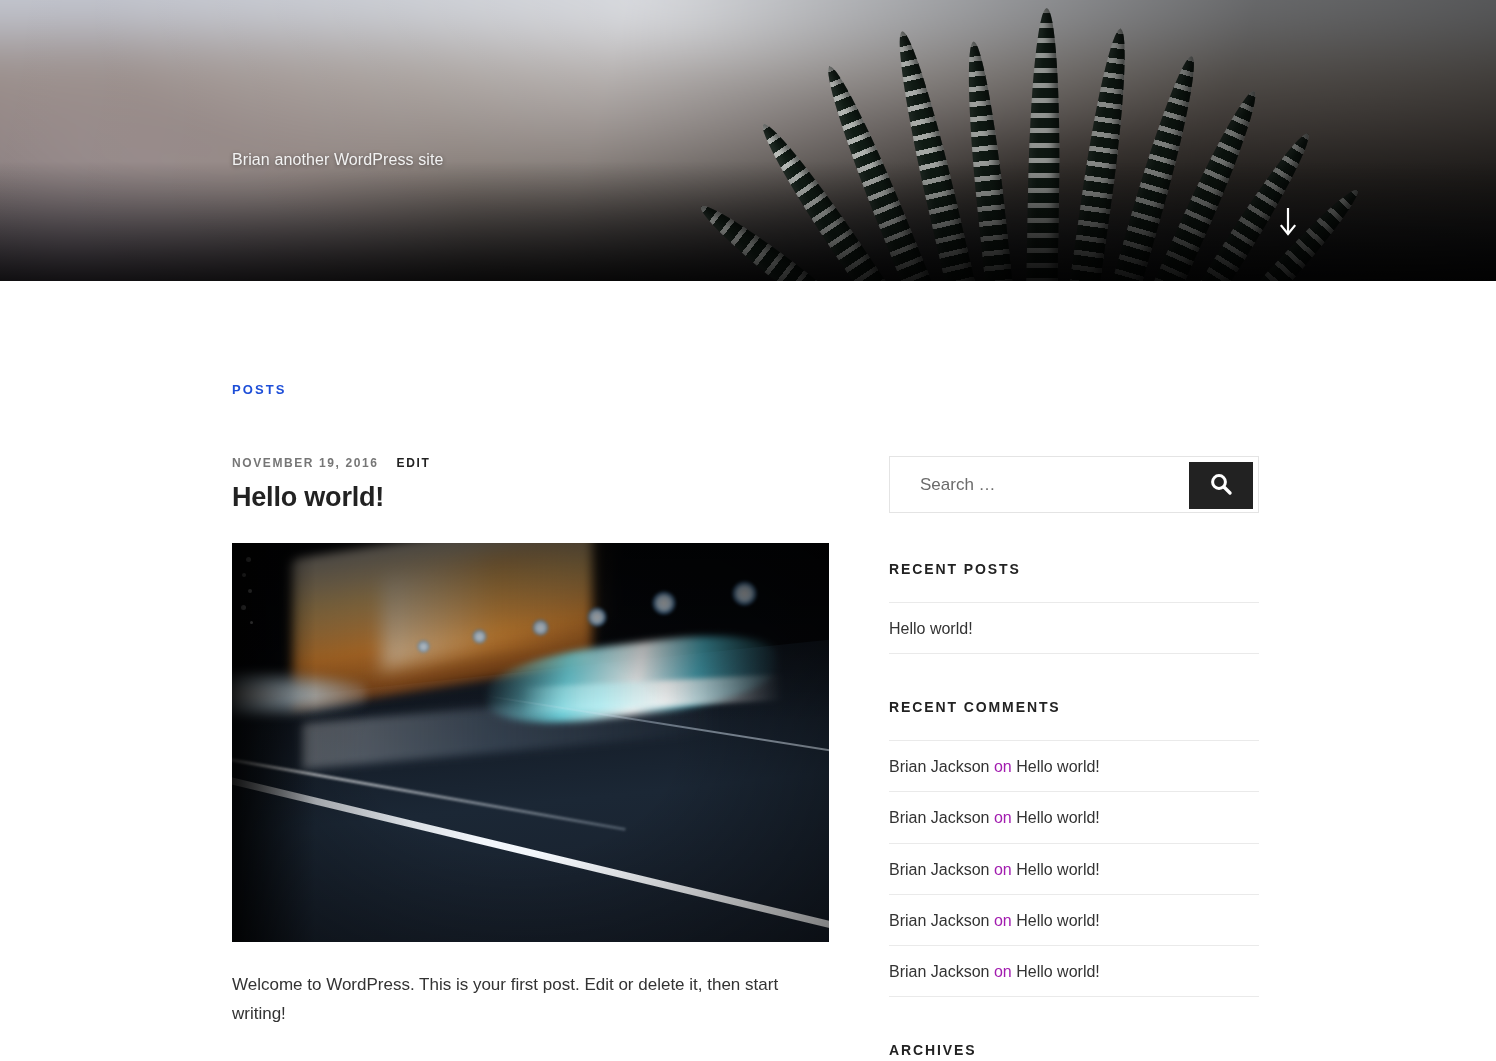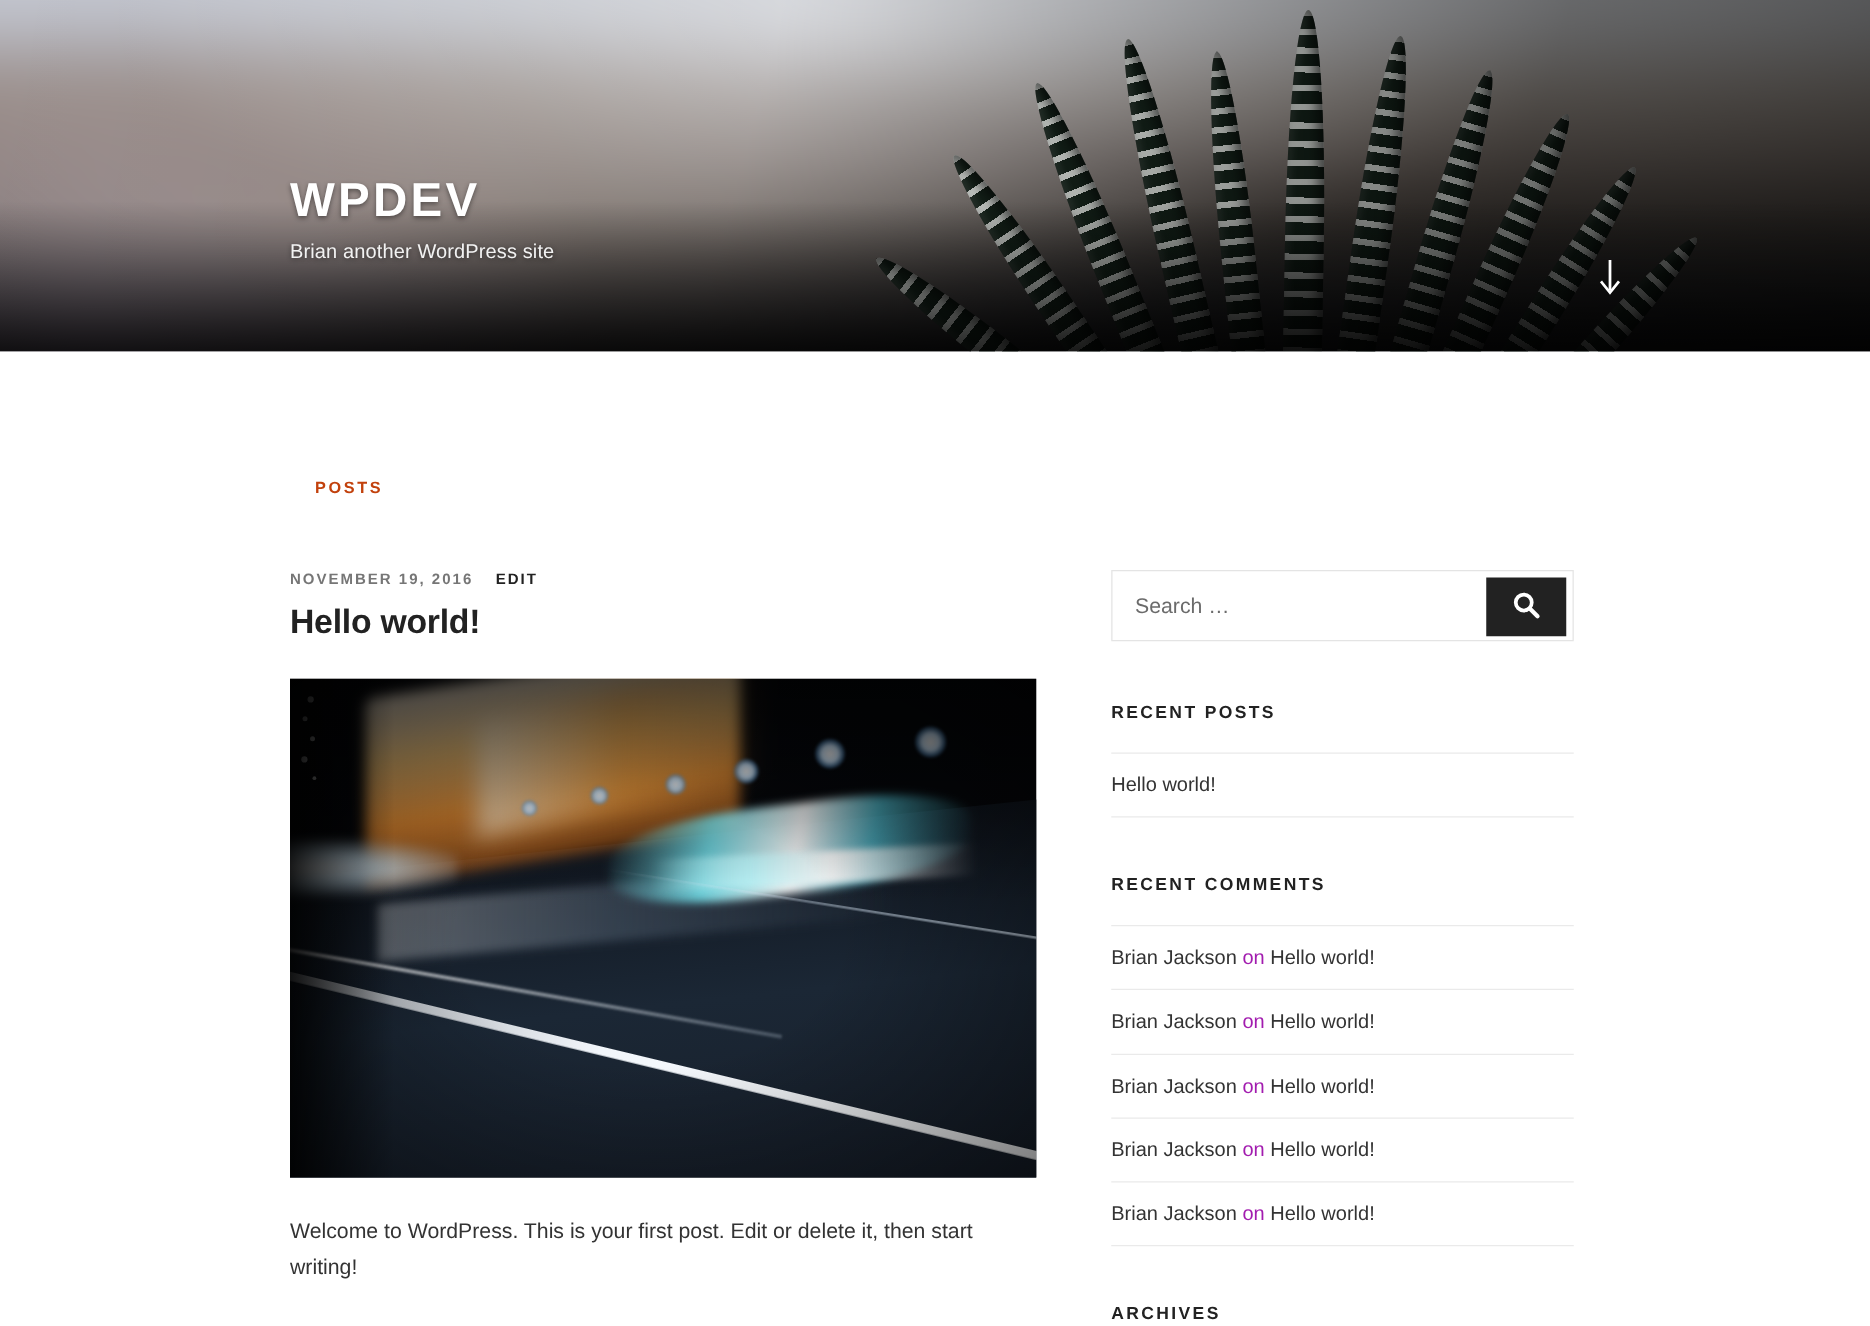--- a/index.html
+++ b/index.html
@@ -130,24 +130,23 @@
   .content-inner {
     position: relative;
     width: 1030px;
     margin-left: 232px;
   }
 
   .posts-label {
     font-size: 13px;
     font-weight: 700;
     letter-spacing: 2.1px;
-    color: #c2410c;
+    color: #1d4ed8;
     text-transform: uppercase;
     margin-bottom: 59px;
-    margin-left: 20px;
   }
 
   .columns { display: flex; align-items: flex-start; }
 
   .main-col { width: 600px; flex: 0 0 600px; }
   .side-col { width: 370px; flex: 0 0 370px; margin-left: 57px; }
 
   
   .post-meta {
     display: flex;
@@ -301,21 +300,21 @@
   .search-form {
     position: relative;
     width: 370px;
     height: 57px;
     border: 1px solid #e4e4e4;
     background: #ffffff;
     margin-bottom: 48px;
   }
   .search-input {
     position: absolute;
-    left: 0; top: 0;
+    left: 12px; top: 0;
     width: 304px; height: 55px;
     border: 0;
     outline: none;
     padding: 0 18px;
     font-family: "Liberation Sans", sans-serif;
     font-size: 17px;
     color: #333;
     background: transparent;
   }
   .search-input::placeholder { color: #6b6b6b; }
@@ -374,21 +373,20 @@
       <div class="leaf" style="left:274px; bottom:-22px; height:266px; width:29px; transform:rotate(16deg);"></div>
       <div class="leaf" style="left:310px; bottom:-26px; height:246px; width:28px; transform:rotate(24deg);"></div>
       <div class="leaf" style="left:346px; bottom:-34px; height:224px; width:26px; transform:rotate(32deg);"></div>
       <div class="leaf" style="left:384px; bottom:-46px; height:196px; width:24px; transform:rotate(42deg);"></div>
     </div>
 
     <div class="hero-dark-right"></div>
     <div class="hero-bottom-fade"></div>
 
     <div class="header-inner">
-      <div class="site-title">WPDEV</div>
       <div class="site-tagline">Brian another WordPress site</div>
     </div>
 
     <div class="scroll-down">
       <svg width="18" height="32" viewBox="0 0 18 32" aria-hidden="true">
         <path d="M9 2 L9 26" stroke="#ffffff" stroke-width="2.2" fill="none"></path>
         <path d="M2.5 20 L9 28 L15.5 20" stroke="#ffffff" stroke-width="2.2" fill="none" stroke-linecap="square" stroke-linejoin="miter"></path>
       </svg>
     </div>
   </header>

